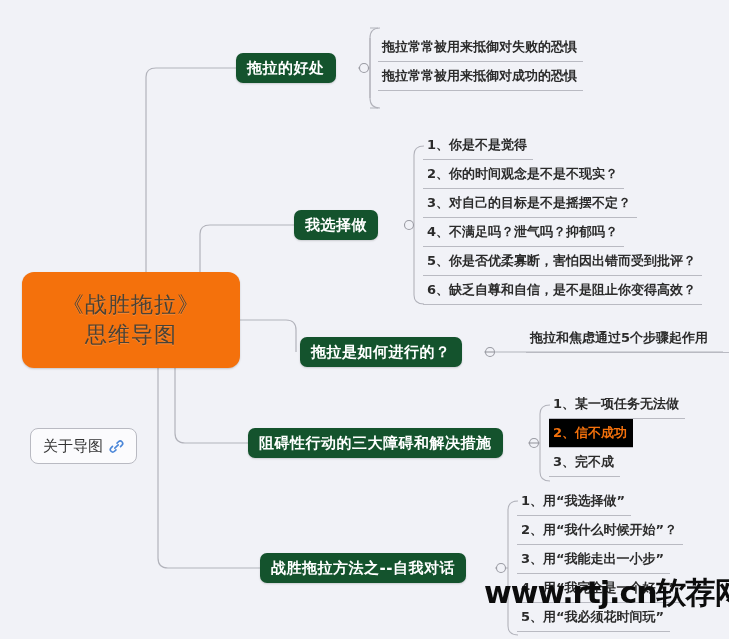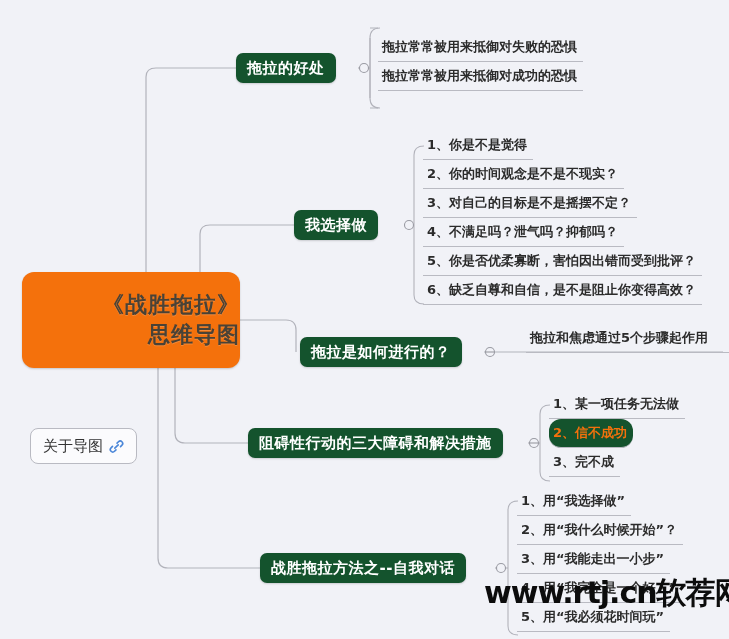--- a/index.html
+++ b/index.html
@@ -33,25 +33,25 @@
     position: absolute;
     left: 22px;
     top: 272px;
     width: 218px;
     height: 96px;
     background: #f4710c;
     border-radius: 12px;
     box-shadow: 0 1px 2px rgba(0,0,0,0.18);
     display: flex;
     flex-direction: column;
-    align-items: flex-end;
+    align-items: center;
     justify-content: center;
     color: #4a4236;
     font-size: 22px;
-    font-weight: bold;
+    font-weight: normal;
     line-height: 1.35;
     letter-spacing: 1px;
     text-shadow: 0 1px 0 rgba(255,255,255,0.18);
   }
 
   
   .branch-node {
     position: absolute;
     background: #14532d;
     border-radius: 7px;
@@ -80,25 +80,24 @@
     font-weight: bold;
     white-space: nowrap;
     height: 29px;
     line-height: 27px;
     padding: 0 6px 0 4px;
     border-bottom: 1px solid #b9bac2;
     box-sizing: border-box;
     display: inline-block;
   }
   .leaf-row.hl {
-    background: #14532d;
+    background: #000000;
     color: #f4710c;
     border-bottom: 1px solid #b9bac2;
     padding: 0 6px 0 4px;
-    border-radius: 12px;
   }
 
   
   .note-box {
     position: absolute;
     left: 20px;
     top: 428px;
     height: 36px;
     background: #fbfbfd;
     border: 1px solid #b9bac2;

